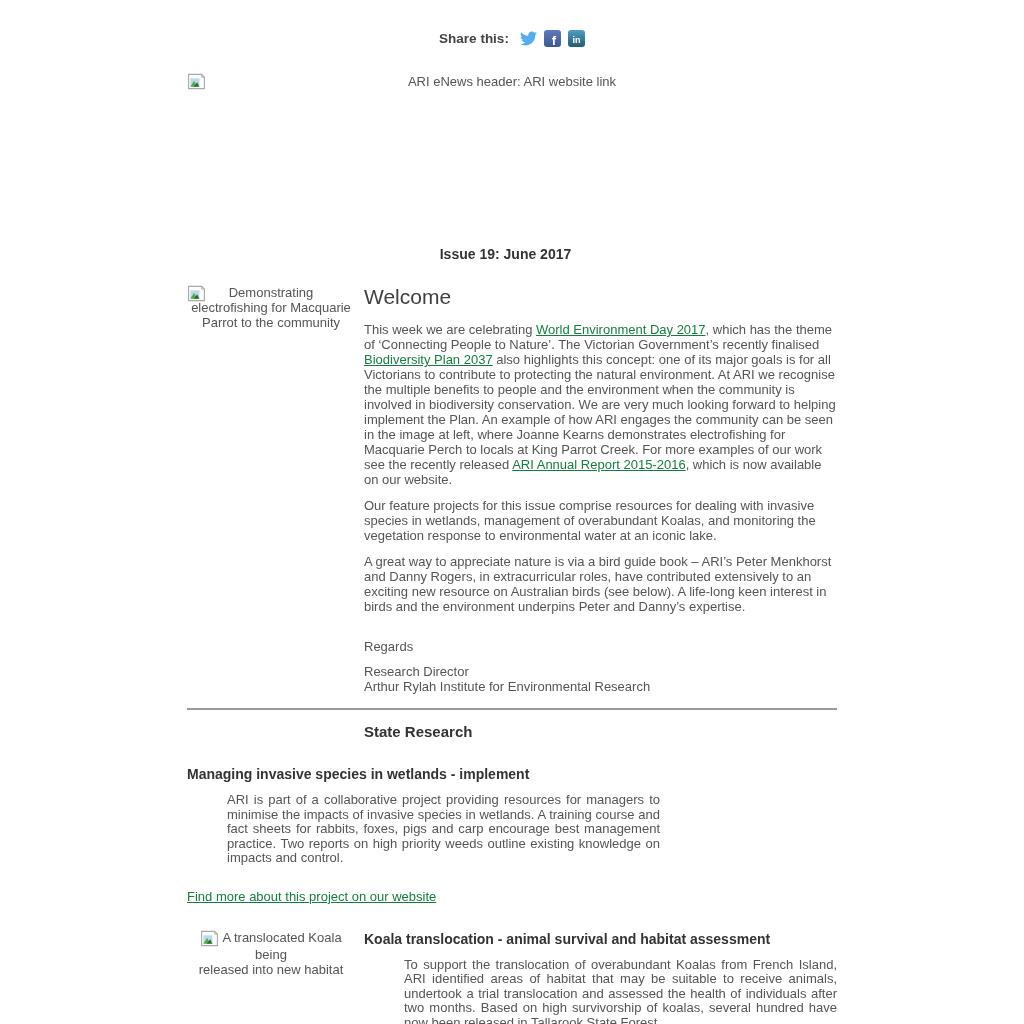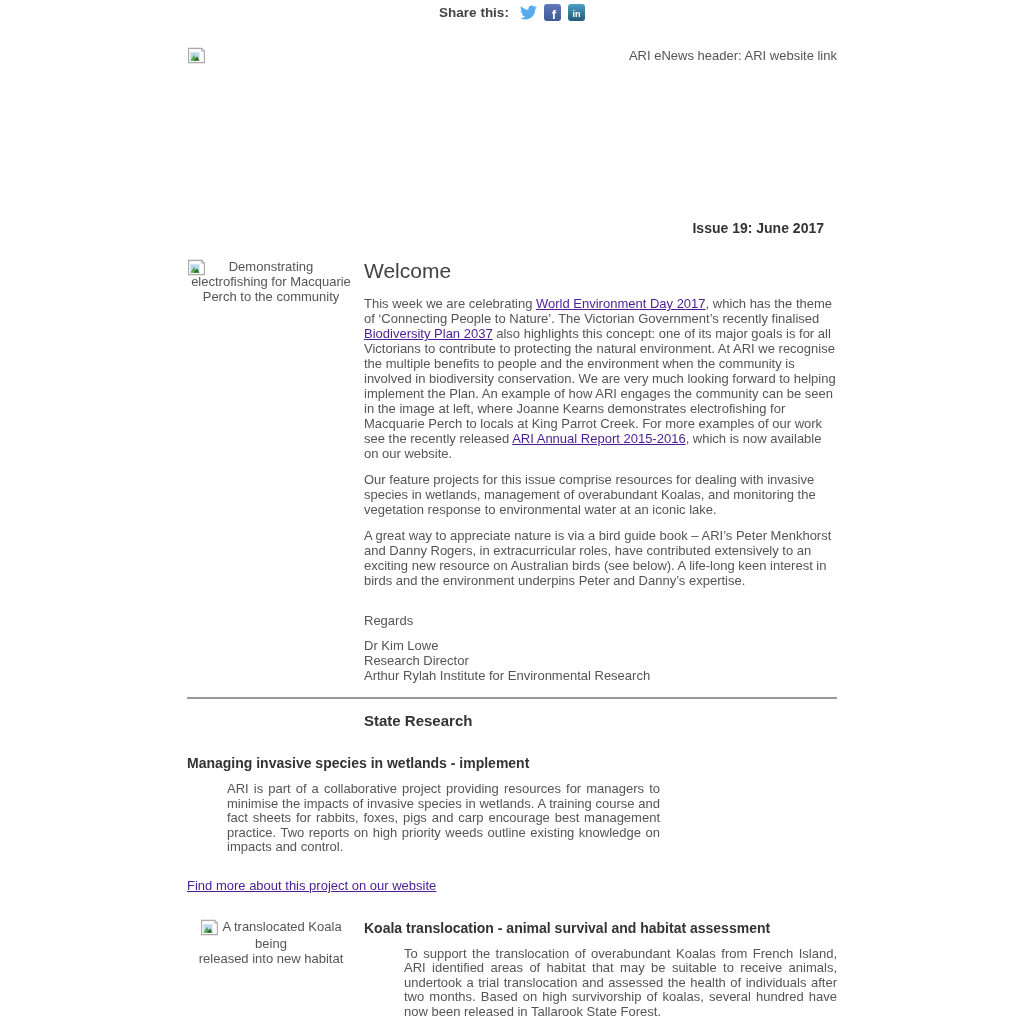--- a/index.html
+++ b/index.html
@@ -7,21 +7,21 @@
   body { font-family: "Liberation Sans", sans-serif; }
   .page {
     position: relative;
     width: 1024px; height: 1024px;
     margin: 0 auto;
     background: #ffffff;
     overflow: hidden;
   }
   
   .share-row {
-    padding-top: 4px;
+    padding-top: 30px;
     display: flex; justify-content: center; align-items: center;
     gap: 7px;
   }
   .share-label {
     font-size: 13.5px; font-weight: bold; color: #444444;
     margin-right: 4px;
   }
   .soc { display: inline-flex; width: 17px; height: 17px; cursor: pointer; text-decoration: none; }
   .soc svg { width: 17px; height: 17px; }
   
@@ -32,26 +32,26 @@
   .bimg-abs { position: absolute; left: 0; top: 1px; }
   
   .header-img {
     position: relative;
     margin-top: 25px;
     height: 170px;
     cursor: pointer;
   }
   .header-alt {
     padding-top: 2px;
-    text-align: right;
+    text-align: center;
     font-size: 13px; color: #555555;
   }
   
   .issue-line {
-    text-align: right;
+    text-align: center;
     padding-right: 13px;
     font-size: 14px; font-weight: bold; color: #333333;
     margin-top: 4px;
   }
   
   .row { display: flex; gap: 9px; }
   .col-img {
     position: relative;
     width: 168px; flex: 0 0 168px;
     text-align: center;
@@ -66,21 +66,21 @@
     font-size: 21px; font-weight: normal; color: #404040;
     margin: 1px 0 13px 0;
   }
   .col-text p {
     font-size: 13px; line-height: 15px; color: #555555;
     margin-bottom: 11px;
   }
   .col-text p.regards { margin-top: 25px; margin-bottom: 10px; }
   .sig div { font-size: 13px; line-height: 15px; color: #555555; }
   a.inline-link, a.more-link {
-    color: #4c1d95; text-decoration: underline; cursor: pointer;
+    color: #15803d; text-decoration: underline; cursor: pointer;
   }
   
   .divider {
     border: none; border-top: 2px solid #9a9a9a;
     margin-top: 14px;
   }
   
   .recent-title {
     margin-top: 13px;
     padding-left: 177px;
@@ -157,30 +157,29 @@
           <svg viewBox="0 0 24 21">
             <path d="M2 1.5 L18.5 1.5 L22 5 L22 19.5 L2 19.5 Z" fill="#fdfdfd" stroke="#a9a9a9" stroke-width="1.4"></path>
             <path d="M18.5 1.5 L18.5 5 L22 5 Z" fill="#e8e8e8" stroke="#a9a9a9" stroke-width="1"></path>
             <rect x="4.2" y="6.5" width="11.5" height="10.5" fill="#bcd9ee"></rect>
             <polygon points="4.2,17 9,9.5 12.5,17" fill="#57a84f"></polygon>
             <polygon points="8.5,17 12.8,11.5 15.7,17" fill="#2e6b2a"></polygon>
           </svg>
         </span>
         <div class="alt-center pre">Demonstrating
 electrofishing for Macquarie
-Perch to the community</div>
+Parrot to the community</div>
       </div>
       <div class="col-text">
         <h2 class="sec-title">Welcome</h2>
         <p><span>This week we are celebrating </span><a class="inline-link">World Environment Day 2017</a><span>, which has the theme of ‘Connecting People to Nature’. The Victorian Government’s recently finalised </span><a class="inline-link">Biodiversity Plan 2037</a><span> also highlights this concept: one of its major goals is for all Victorians to contribute to protecting the natural environment. At ARI we recognise the multiple benefits to people and the environment when the community is involved in biodiversity conservation. We are very much looking forward to helping implement the Plan. An example of how ARI engages the community can be seen in the image at left, where Joanne Kearns demonstrates electrofishing for Macquarie Perch to locals at King Parrot Creek. For more examples of our work see the recently released </span><a class="inline-link">ARI Annual Report 2015-2016</a><span>, which is now available on our website.</span></p>
         <p> Our feature projects for this issue comprise resources for dealing with invasive species in wetlands, management of overabundant Koalas, and monitoring the vegetation response to environmental water at an iconic lake.</p>
         <p>A great way to appreciate nature is via a bird guide book – ARI’s Peter Menkhorst and Danny Rogers, in extracurricular roles, have contributed extensively to an exciting new resource on Australian birds (see below). A life-long keen interest in birds and the environment underpins Peter and Danny’s expertise.</p>
         <p class="regards">Regards</p>
         <div class="sig">
-          <div>Dr Kim Lowe</div>
           <div>Research Director</div>
           <div>Arthur Rylah Institute for Environmental Research</div>
         </div>
       </div>
     </div>
 
     <hr class="divider">
 
     <div class="recent-title">State Research</div>
 

